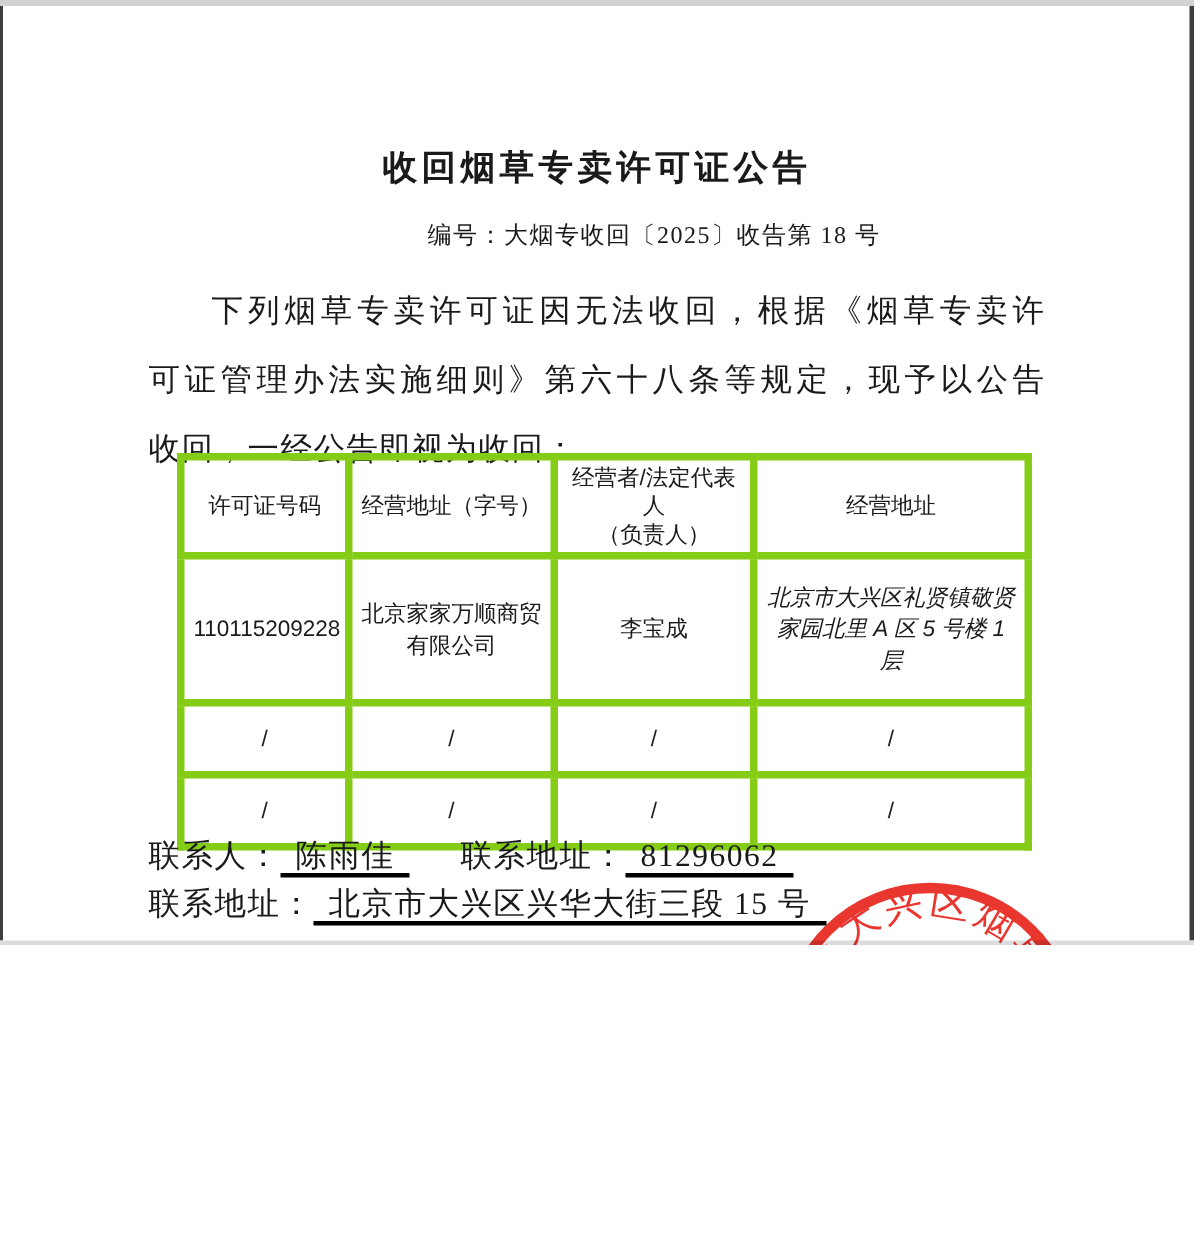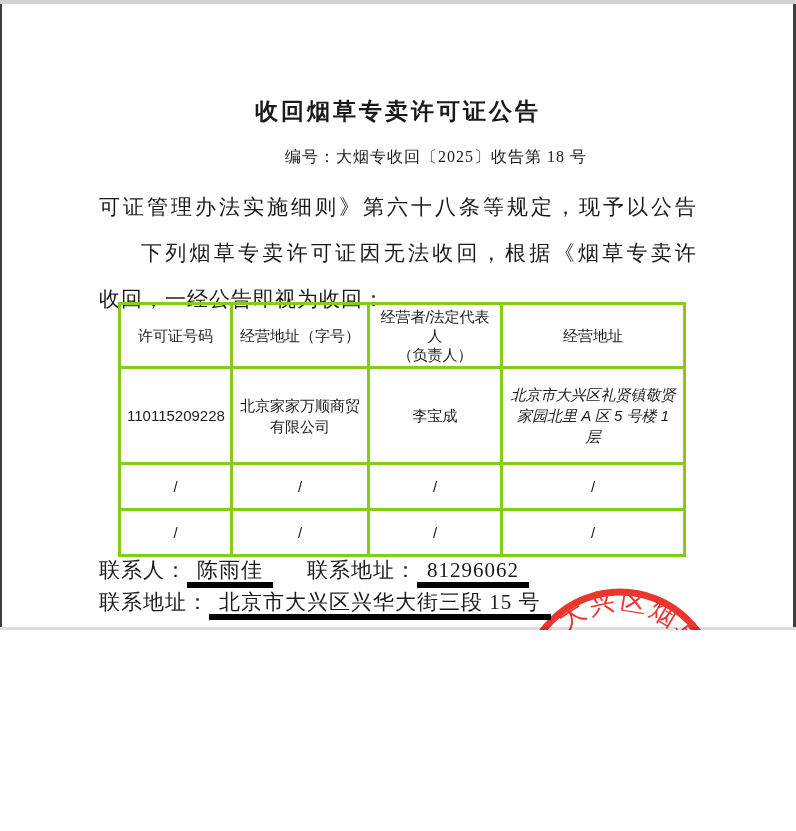--- a/index.html
+++ b/index.html
@@ -29,31 +29,31 @@
   }
   .body-line.indent { text-indent:2em; }
   .body-line.last { text-align-last:left; }
 
   table.license {
     position:absolute; top:302px; left:118px;
     border-collapse:collapse; table-layout:fixed; width:565px;
     font-family:"Liberation Sans","DejaVu Sans",sans-serif;
   }
   table.license th, table.license td {
-    border:3px solid #84cc16; text-align:center; vertical-align:middle;
+    border:5px solid #84cc16; text-align:center; vertical-align:middle;
     font-weight:normal; padding:2px 6px;
   }
   table.license th { height:40px; font-size:15px; white-space:pre-line; line-height:19px; }
   table.license tr.row-main td { height:89px; font-size:15px; line-height:21px; }
   table.license tr.row-slash td { height:39px; font-size:15px; }
   td.addr { padding:2px 26px;font-style:italic; }
 
   .contact-line1 { position:absolute; top:556px; left:99px; font-size:21px; letter-spacing:1px; }
   .contact-line2 { position:absolute; top:588px; left:99px; font-size:21px; letter-spacing:1px; }
-  .fill { border-bottom:6px solid #000000; padding:0 10px; }
+  .fill { border-bottom:3px solid #000000; padding:0 10px; }
   .gap { display:inline-block; width:34px; }
 
   .authority { position:absolute; top:678px; left:344px; font-size:21px; letter-spacing:1px; }
   .issue-date { position:absolute; top:744px; left:487px; font-size:19px; letter-spacing:1px; }
 
   .stamp {
     position:absolute; left:510px; top:578px; width:220px; height:220px;
     mix-blend-mode:multiply; opacity:0.92; pointer-events:none;
   }
   .stamp text { font-family:"Liberation Serif","DejaVu Serif",serif; }
@@ -64,22 +64,22 @@
 <div class="page">
   <div class="edge-top"></div>
   <div class="edge-left"></div>
   <div class="edge-right"></div>
   <div class="edge-bottom"></div>
 
   <div class="doc-title">收回烟草专卖许可证公告</div>
   <div class="doc-number">编号：大烟专收回〔2025〕收告第 18 号</div>
 
   <div class="body-par">
+    <div class="body-line indent">下列烟草专卖许可证因无法收回，根据《烟草专卖许</div>
     <div class="body-line">可证管理办法实施细则》第六十八条等规定，现予以公告</div>
-    <div class="body-line indent">下列烟草专卖许可证因无法收回，根据《烟草专卖许</div>
     <div class="body-line last">收回，一经公告即视为收回：</div>
   </div>
 
   <table class="license">
     <colgroup>
         <col style="width:112px">
         <col style="width:137px">
         <col style="width:133px">
         <col style="width:183px">
       </colgroup>

